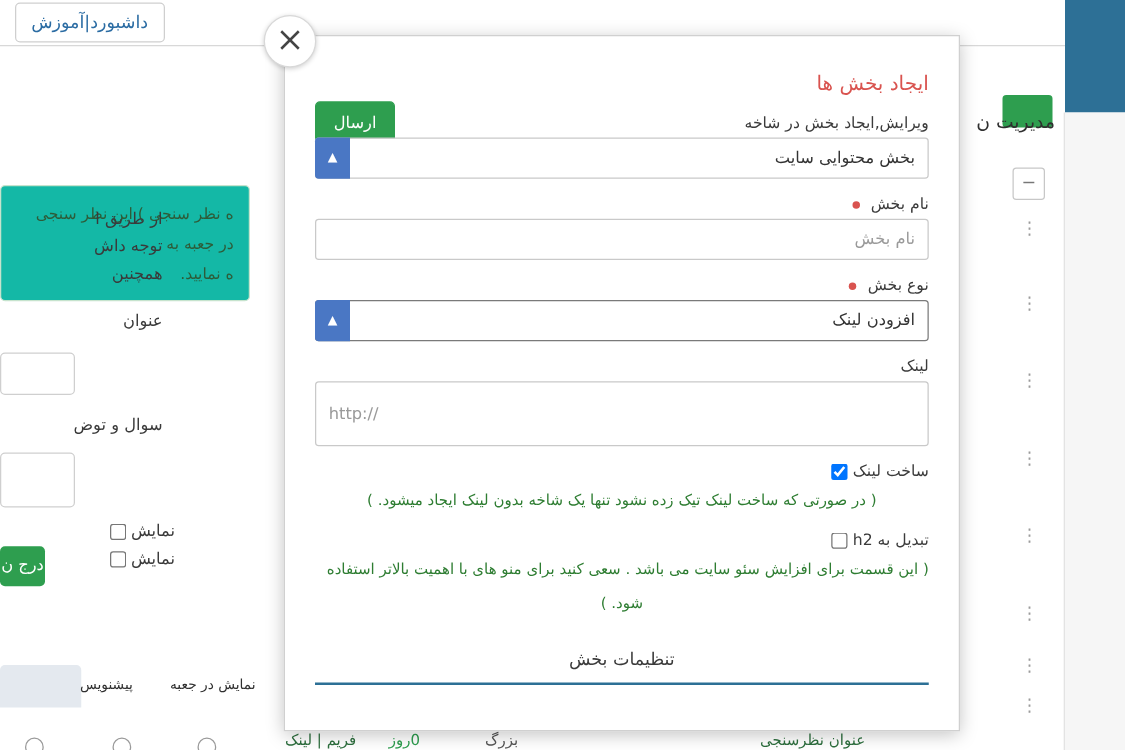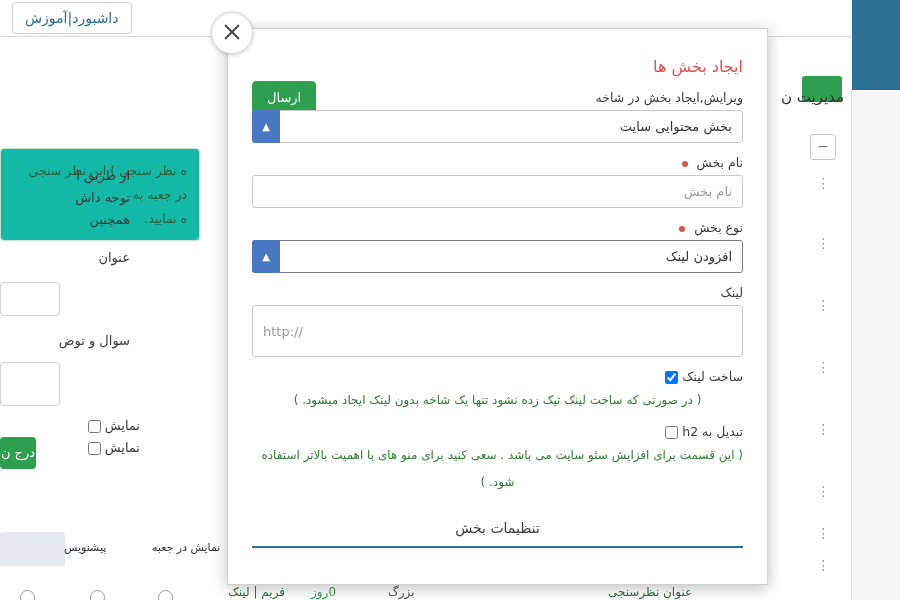--- a/index.html
+++ b/index.html
@@ -408,21 +408,21 @@
   </div>
   <div class="bg-check-row" style="top:440px;">
     <span>نمایش</span>
     <input type="checkbox" style="">
   </div>
 
   <div class="bg-green-cta">درج ن</div>
 
   <div class="bg-table-head"></div>
   <div class="bg-th" style="left:64px;">پیشنویس</div>
-  <div class="bg-th" style="left:152px;">نمایش در جعبه</div>
+  <div class="bg-th" style="left:136px;">نمایش در جعبه</div>
   <div class="bg-th" style="left:243px;">آمار</div>
   <div class="bg-th" style="left:300px;">ع</div>
 
   <div class="bg-radio" style="left:20px;"></div>
   <div class="bg-radio" style="left:90px;"></div>
   <div class="bg-radio" style="left:158px;"></div>
 
   <div class="bg-td" style="left:228px;">فریم | لینک</div>
   <div class="bg-td" style="left:311px; color:#2e9e4f;">0روز</div>
   <div class="bg-td" style="left:388px; color:#555;">بزرگ</div>

